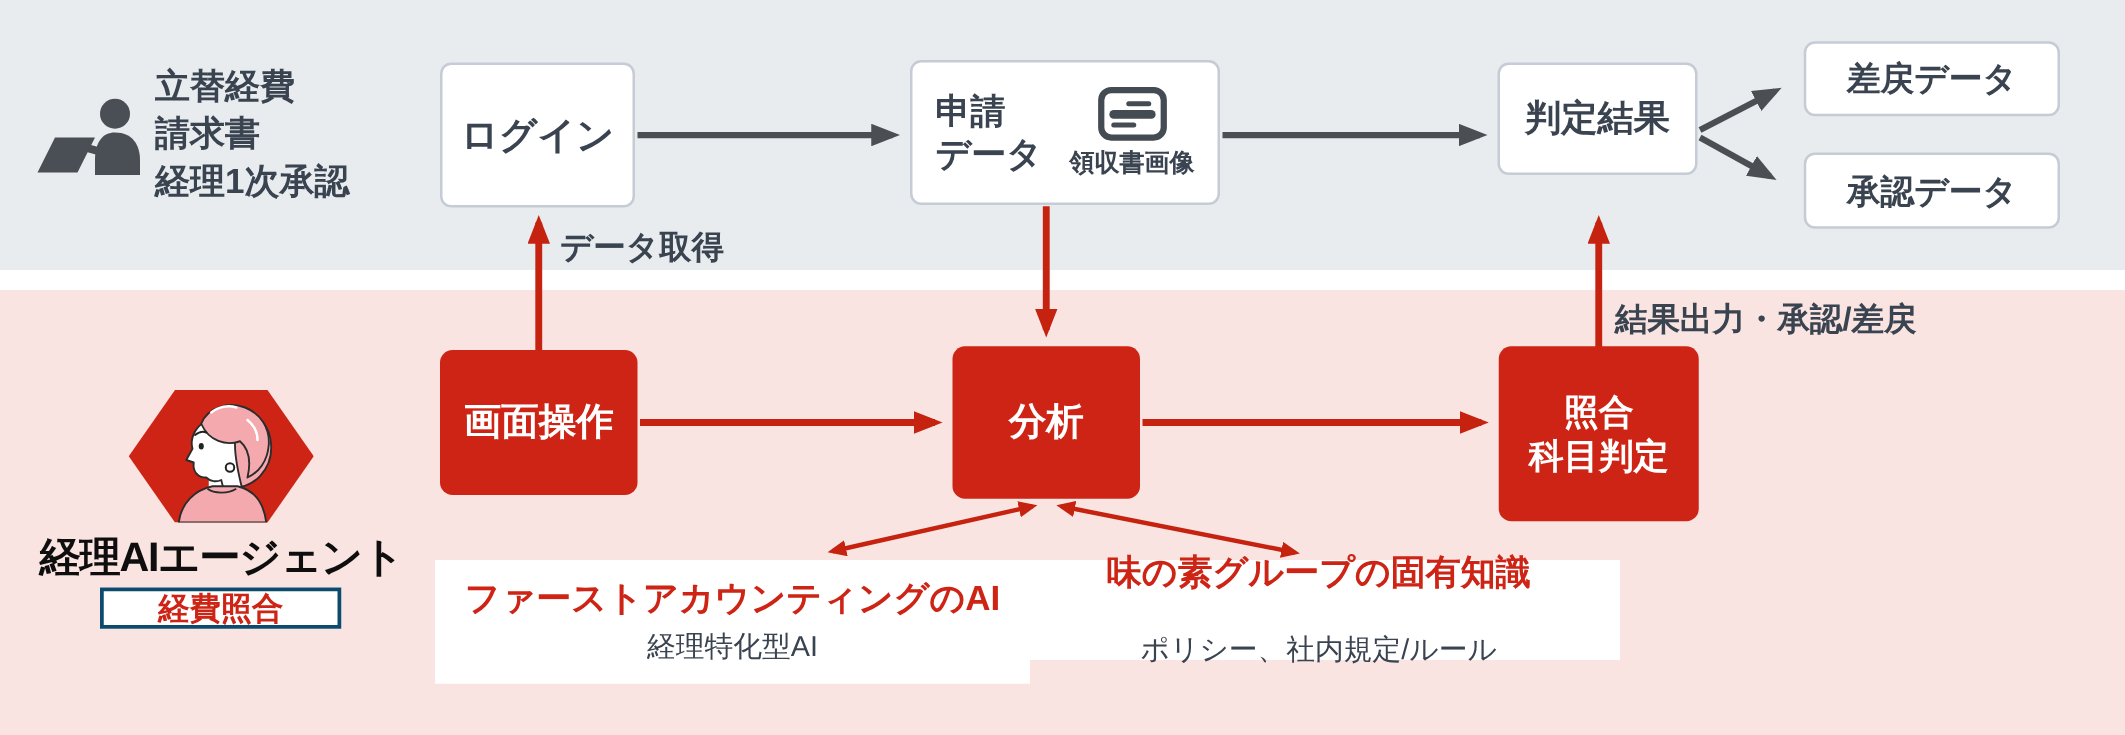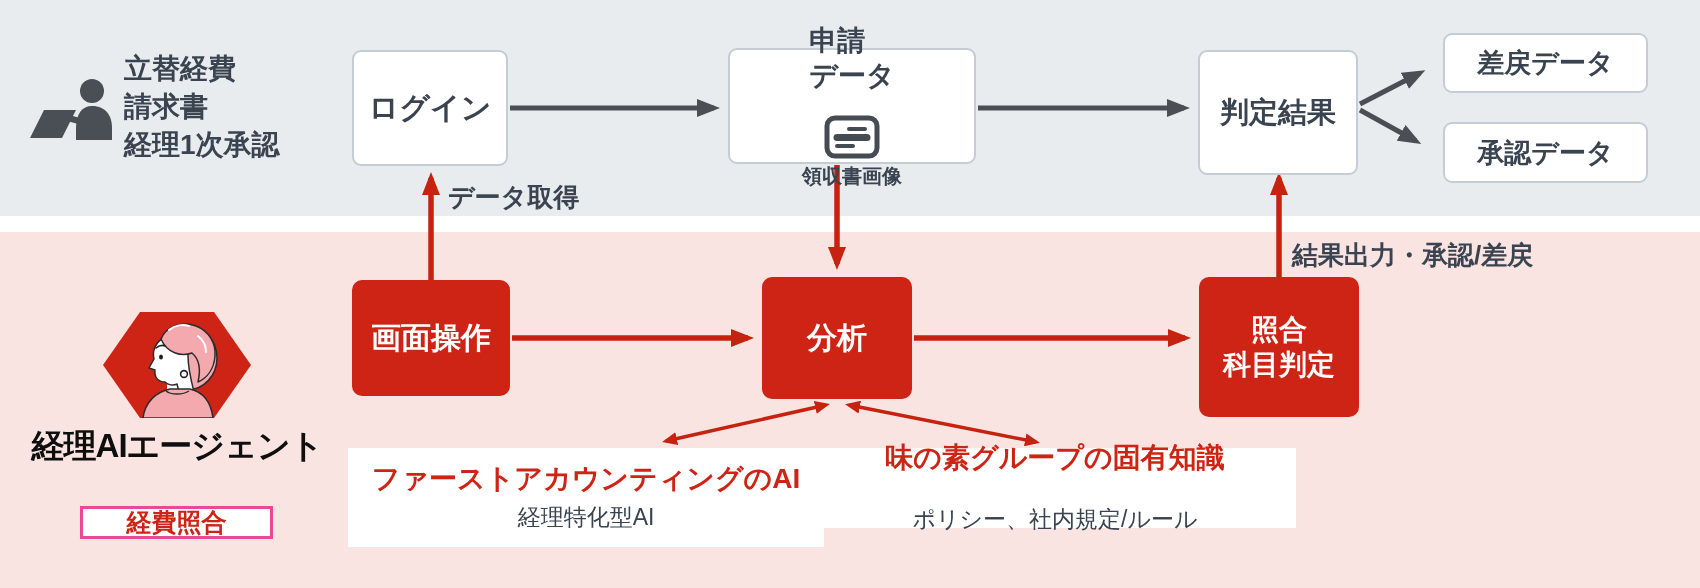--- a/index.html
+++ b/index.html
@@ -25,30 +25,29 @@
   }
   .kbox{
     background:#fff;border-radius:0;box-sizing:border-box;
     display:flex;flex-direction:column;align-items:center;justify-content:center;
     text-align:center;
   }
   .kbox .ktitle{color:#ce2415;font-weight:bold;font-size:28px;line-height:1.2;}
   .kbox .ksub{color:#3a4350;font-size:23px;margin-top:6px;}
   .actor-text{font-size:28px;font-weight:bold;line-height:38px;color:#3a4350;}
   .edge-label{font-size:26px;font-weight:bold;color:#3a4350;white-space:nowrap;}
-  .app-wrap{display:flex;align-items:center;justify-content:center;gap:22px;width:100%;height:100%;flex-direction:column;}
+  .app-wrap{display:flex;align-items:center;justify-content:center;gap:22px;width:100%;height:100%;}
   .app-left{font-size:28px;font-weight:bold;line-height:1.25;text-align:left;}
   .app-right{display:flex;flex-direction:column;align-items:center;}
   .app-right .rlabel{font-size:20px;font-weight:600;margin-top:4px;color:#3a4350;}
   .agent-title{font-size:33px;font-weight:900;color:#0e0e0e;text-align:center;letter-spacing:-1px;white-space:nowrap;}
   .badge{
-    background:#fff;border:3px solid #ec4899;color:#ce2415;
+    background:#fff;border:3px solid #0c4a6e;color:#ce2415;
     font-size:25px;font-weight:bold;display:flex;align-items:center;justify-content:center;
     box-sizing:border-box;
-    margin-top:36px;
   }
 </style>
 </head>
 <body>
 
 <div id="canvas">
 
   <div class="band band-top"></div>
   <div class="band band-bottom"></div>
 
@@ -111,21 +110,21 @@
           <rect x="3" y="3" width="50" height="38" rx="8" fill="none" stroke="#454b52" stroke-width="5"></rect>
           <line x1="25" y1="14" x2="41" y2="14" stroke="#454b52" stroke-width="4" stroke-linecap="round"></line>
           <line x1="13" y1="22.5" x2="43" y2="22.5" stroke="#454b52" stroke-width="7" stroke-linecap="round"></line>
           <line x1="13" y1="31" x2="29" y2="31" stroke="#454b52" stroke-width="4" stroke-linecap="round"></line>
         </svg>
         <div class="rlabel">領収書画像</div>
       </div>
     </div>
   </div>
 
-  <div class="abs node" style="left:1198px;top:50px;width:160px;height:125px;font-size:29px;">判定結果</div>
+  <div class="abs node" style="left:1198px;top:50px;width:160px;height:90px;font-size:29px;">判定結果</div>
 
   <div class="abs node" style="left:1443px;top:33px;width:205px;height:60px;font-size:27px;">差戻データ</div>
 
   <div class="abs node" style="left:1443px;top:122px;width:205px;height:61px;font-size:27px;">承認データ</div>
 
   <div class="abs edge-label" style="left:448px;top:180px;">データ取得</div>
   <div class="abs edge-label" style="left:1292px;top:238px;">結果出力・承認/差戻</div>
 
   <svg class="abs" style="left:103px;top:312px;" width="148" height="106" viewBox="0 0 148 106">
     <polygon points="0,53 37,0 111,0 148,53 111,106 37,106" fill="#ce2415"></polygon>

